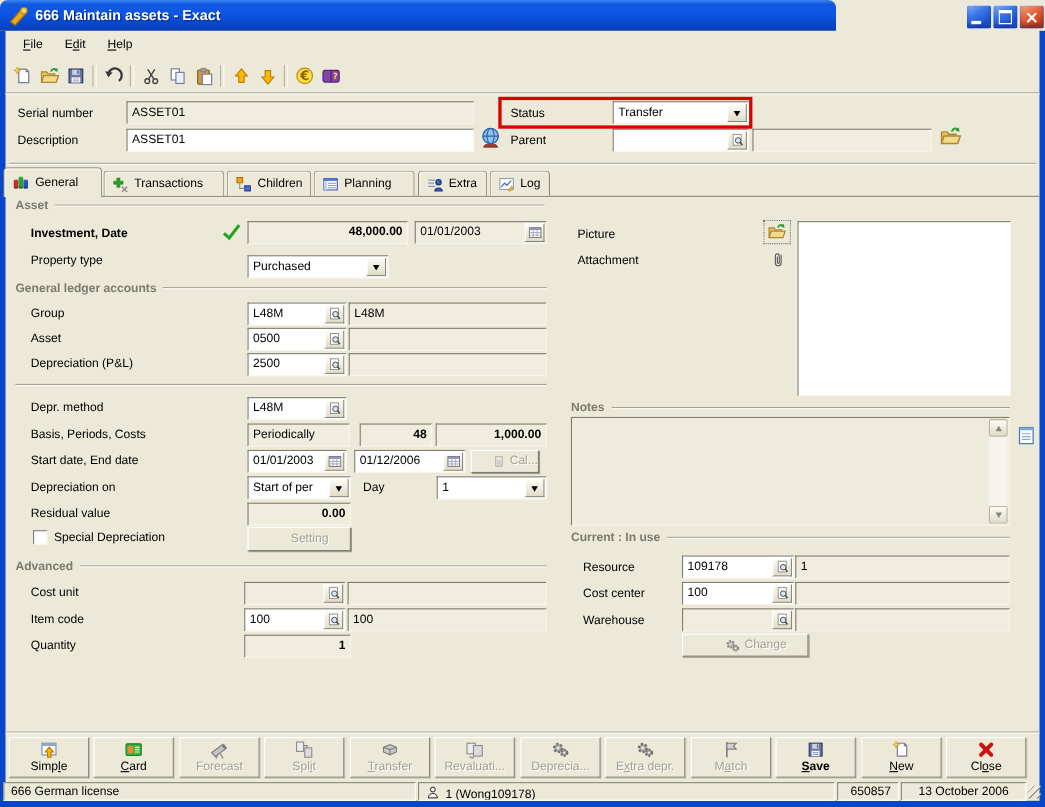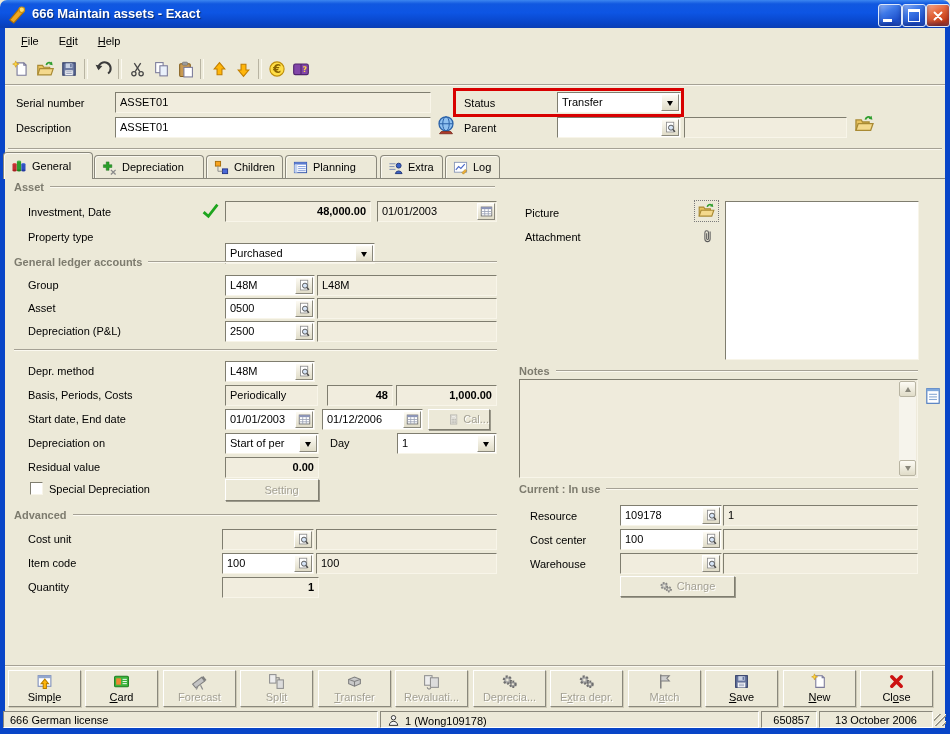--- a/index.html
+++ b/index.html
@@ -1,41 +1,41 @@
 <!DOCTYPE html>
 <html><head>
 <meta charset="utf-8">
 <style>
   html,body{margin:0;padding:0;background:#fff;}
   .win{position:relative;width:950px;height:734px;background:#ECE9D8;overflow:hidden;
        font-family:"Liberation Sans","DejaVu Sans",sans-serif;font-size:11px;color:#000;}
   .abs{position:absolute;}
   
-  .titlebar{position:absolute;left:0;top:0;width:950px;height:28px;border-radius:7px 7px 0 0;
+  .titlebar{position:absolute;left:0;top:0;width:760px;height:28px;border-radius:7px 7px 0 0;
     background:linear-gradient(180deg,#3C86F0 0%,#1158E0 14%,#0D55E4 45%,#0845C8 82%,#0A3EB4 100%);}
   .title-text{position:absolute;left:32px;top:6px;color:#fff;font-size:13px;font-weight:bold;
     text-shadow:1px 1px 1px #0A2A6A;white-space:nowrap;}
   .wbtn{position:absolute;top:4px;width:22px;height:21px;border-radius:3px;border:1px solid #DDE8FA;
     background:linear-gradient(150deg,#8FB2F6 0%,#3E79E8 35%,#1D50CC 75%,#2E63DD 100%);
     box-shadow:inset 0 -3px 4px rgba(6,20,90,.45);display:flex;align-items:center;justify-content:center;}
   .wbtn.close{background:linear-gradient(150deg,#F5A88C 0%,#E4663C 40%,#C43A14 80%,#D8542A 100%);}
   .glyph-min{width:9px;height:3px;background:#fff;margin-top:9px;margin-right:6px;}
   .glyph-max{width:10px;height:9px;border:1px solid #fff;border-top:3px solid #fff;}
   
   .frame{background:#0845C8;}
   
   .menubar{position:absolute;left:5px;top:28px;width:940px;height:26px;display:flex;align-items:center;padding-left:6px;box-sizing:border-box;}
   .mi{padding:3px 10px;cursor:default;}
   .toolbar{position:absolute;left:5px;top:54px;width:940px;height:30px;display:flex;align-items:center;padding-left:4px;box-sizing:border-box;}
   .tbtn{width:24px;height:24px;display:flex;align-items:center;justify-content:center;}
   .tsep{width:2px;height:20px;border-left:1px solid #B8B4A2;border-right:1px solid #FBF9F0;margin:0 3px;}
   .etch{box-sizing:border-box;height:2px;border-top:1px solid #A5A195;border-bottom:1px solid #FBF9F0;}
   
   .lbl{position:absolute;white-space:nowrap;line-height:13px;}
-  .b{font-weight:normal;}
+  .b{font-weight:bold;}
   .grp{position:absolute;display:flex;align-items:center;height:13px;}
   .grp .t{font-weight:bold;color:#7D7B6E;margin-right:6px;white-space:nowrap;}
   .grp .ln{flex:1;height:2px;border-top:1px solid #A5A195;border-bottom:1px solid #FBF9F0;box-sizing:border-box;}
   
   .fld{position:absolute;box-sizing:border-box;height:21px;background:#F1EDDE;
     border:1px solid;border-color:#7F7D6F #F8F5E9 #F8F5E9 #7F7D6F;
     padding:0 4px;line-height:19px;white-space:nowrap;overflow:hidden;}
   .fld.white{background:#fff;}
   .fld.r{text-align:right;font-weight:bold;}
   .fld .v{display:block;overflow:hidden;}
@@ -432,21 +432,21 @@
   <div class="tab active" style="left:3px;top:152px;width:90px;height:27px">
     <svg width="16" height="16">
         <use href="#i-tab-general"></use>
       </svg>
       <span>General</span>
   </div>
   <div class="tab" style="left:94px;top:155px;width:110px;height:23px">
     <svg width="15" height="15">
         <use href="#i-tab-trans"></use>
       </svg>
-      <span>Depreciation</span>
+      <span>Transactions</span>
   </div>
   <div class="tab" style="left:206px;top:155px;width:77px;height:23px">
     <svg width="15" height="15">
         <use href="#i-tab-children"></use>
       </svg>
       <span>Children</span>
   </div>
   <div class="tab" style="left:285px;top:155px;width:92px;height:23px">
     <svg width="15" height="15">
         <use href="#i-tab-planning"></use>
@@ -479,21 +479,21 @@
     </div>
   <div class="fld hasbtn" style="left:377px;top:201px;width:120px">
     <span class="v">01/01/2003</span>
     <span class="ibtn">
         <svg width="13" height="13">
           <use href="#i-cal"></use>
         </svg>
       </span>
   </div>
   <span class="lbl" style="left:28px;top:231px">Property type</span>
-  <div class="fld white hasbtn" style="left:225px;top:243px;width:150px">
+  <div class="fld white hasbtn" style="left:225px;top:232px;width:128px">
     <span class="v">Purchased</span>
     <span class="ibtn">
         <span class="tri"></span>
       </span>
   </div>
 
   <div class="grp" style="left:14px;top:255px;width:483px">
       <span class="t">General ledger accounts</span>
       <span class="ln"></span>
     </div>

